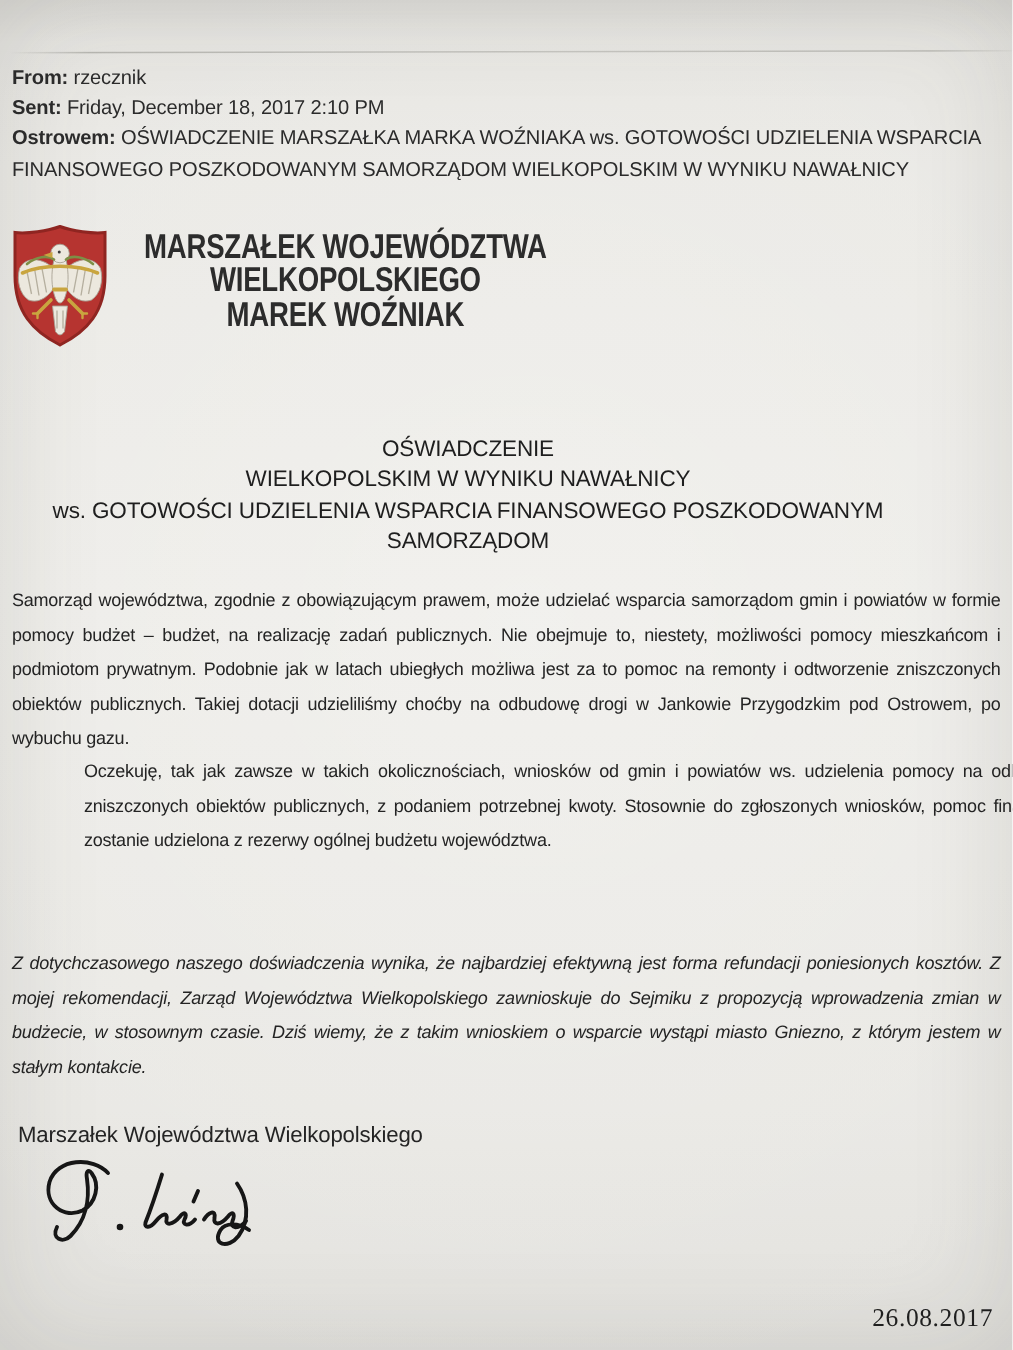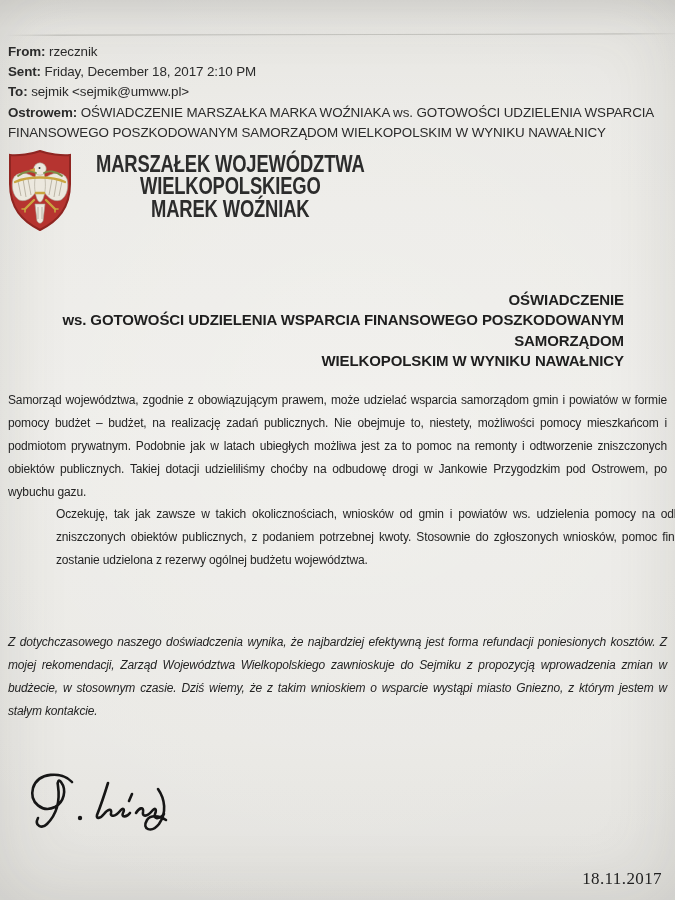--- a/index.html
+++ b/index.html
@@ -36,22 +36,22 @@
     font-size: 23px;
     line-height: 22.3px;
     white-space: nowrap;
     transform: scaleX(0.8);
     transform-origin: 0 50%;
     letter-spacing: -0.2px;
   }
   .title {
     position: absolute;
     top: 290px; left: 0; width: 624px;
-    text-align: right;
-    font-weight: 700;
+    text-align: center;
+    font-weight: 400;
     font-size: 15px;
     line-height: 20.4px;
     letter-spacing: -0.1px;
     color: #1e1e1e;
   }
   .para {
     position: absolute;
     left: 8px; width: 659px; margin: 0;
     text-align: justify;
     font-size: 12px;
@@ -82,21 +82,20 @@
 </head>
 <body>
 
 <div class="page">
 
   <div class="scan-line"></div>
 
   <div class="email-header">
     <div><span class="hl">From:</span> <span>rzecznik</span></div>
     <div><span class="hl">Sent:</span> <span>Friday, December 18, 2017 2:10 PM</span></div>
-    <div><span class="hl">To:</span> <span>sejmik &lt;sejmik@umww.pl&gt;</span></div>
     <div><span class="hl">Ostrowem:</span> <span>OŚWIADCZENIE MARSZAŁKA MARKA WOŹNIAKA ws. GOTOWOŚCI UDZIELENIA WSPARCIA FINANSOWEGO POSZKODOWANYM SAMORZĄDOM WIELKOPOLSKIM W WYNIKU NAWAŁNICY</span></div>
   </div>
 
   <svg class="crest" viewBox="0 0 68 86" aria-hidden="true">
     <path d="M34 3 C26 6 12 8 4 7 L4 36 C4 60 16 73 34 82 C52 73 64 60 64 36 L64 7 C56 8 42 6 34 3 Z" fill="#b63430" stroke="#8f2521" stroke-width="2"></path>
     <g fill="#ece8de" stroke="#a8a294" stroke-width="0.6">
       <path d="M31 32 C22 23 11 23 7 31 C5 39 7 48 13 52 C21 55 28 48 31 42 Z"></path>
       <path d="M37 32 C46 23 57 23 61 31 C63 39 61 48 55 52 C47 55 40 48 37 42 Z"></path>
       <path d="M30 25 C28 34 28 43 31 51 C33 55 35 55 37 51 C40 43 40 34 38 25 Z"></path>
       <circle cx="34" cy="21" r="6.2"></circle>
@@ -122,35 +121,36 @@
   </svg>
 
   <div class="letterhead-text">
     <div class="lh-line">MARSZAŁEK WOJEWÓDZTWA</div>
     <div class="lh-line">WIELKOPOLSKIEGO</div>
     <div class="lh-line">MAREK WOŹNIAK</div>
   </div>
 
   <div class="title">
     <div>OŚWIADCZENIE</div>
+    <div>WIELKOPOLSKIM W WYNIKU NAWAŁNICY</div>
     <div>ws. GOTOWOŚCI UDZIELENIA WSPARCIA FINANSOWEGO POSZKODOWANYM SAMORZĄDOM</div>
-    <div>WIELKOPOLSKIM W WYNIKU NAWAŁNICY</div>
   </div>
 
   <p class="para p1">Samorząd województwa, zgodnie z obowiązującym prawem, może udzielać wsparcia samorządom gmin i powiatów w formie pomocy budżet – budżet, na realizację zadań publicznych. Nie obejmuje to, niestety, możliwości pomocy mieszkańcom i podmiotom prywatnym. Podobnie jak w latach ubiegłych możliwa jest za to pomoc na remonty i odtworzenie zniszczonych obiektów publicznych. Takiej dotacji udzieliliśmy choćby na odbudowę drogi w Jankowie Przygodzkim pod Ostrowem, po wybuchu gazu.</p>
   <p class="para p2">Oczekuję, tak jak zawsze w takich okolicznościach, wniosków od gmin i powiatów ws. udzielenia pomocy na odbudowę zniszczonych obiektów publicznych, z podaniem potrzebnej kwoty. Stosownie do zgłoszonych wniosków, pomoc finansowa zostanie udzielona z rezerwy ogólnej budżetu województwa.</p>
   <p class="para p3">Z dotychczasowego naszego doświadczenia wynika, że najbardziej efektywną jest forma refundacji poniesionych kosztów. Z mojej rekomendacji, Zarząd Województwa Wielkopolskiego zawnioskuje do Sejmiku z propozycją wprowadzenia zmian w budżecie, w stosownym czasie. Dziś wiemy, że z takim wnioskiem o wsparcie wystąpi miasto Gniezno, z którym jestem w stałym kontakcie.</p>
 
+  <div class="signoff">Marszałek Województwa Wielkopolskiego</div>
 
   <svg class="signature-svg" viewBox="0 0 190 70" aria-hidden="true">
     <g fill="none" stroke="#161616" stroke-width="2.6" stroke-linecap="round" stroke-linejoin="round">
       <path d="M52 13 C42 2 18 3 13 19 C9 34 23 44 35 38 C44 33 47 21 41 13 C39 10 37 12 38 17 C40 31 37 45 27 55 C22 60 14 57 18 49"></path>
       <path d="M88 14 C84 27 79 41 77 46 C76 50 80 50 84 45 C88 40 92 39 91 44 C90 48 95 48 100 42 C103 38 105 40 103 44 C101 48 106 49 110 44"></path>
       <path d="M109 32 L112 25"></path>
       <path d="M116 44 C119 39 124 37 123 43 C122 48 127 48 132 42 C135 38 137 40 135 45 C133 50 139 51 144 45"></path>
       <path d="M138 20 C145 30 147 44 139 55 C132 64 121 61 127 51 C130 46 139 46 146 51"></path>
     </g>
     <circle cx="60" cy="49" r="2.2" fill="#161616"></circle>
   </svg>
 
-  <div class="date-line">18.11.2017</div>
+  <div class="date-line">26.08.2017</div>
 
 </div>
 
 </body></html>

